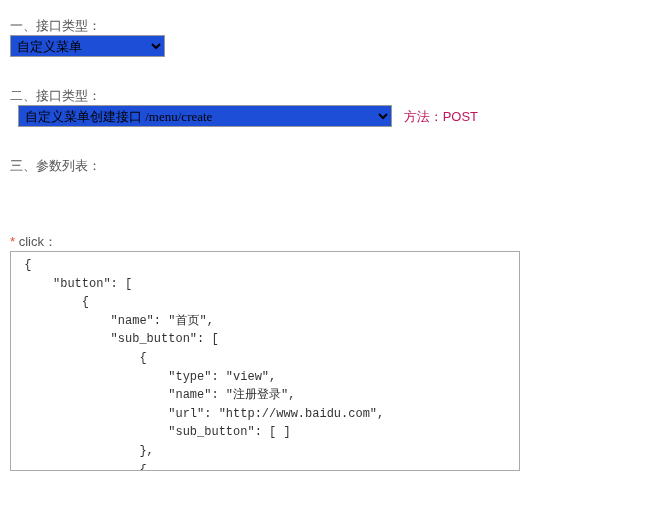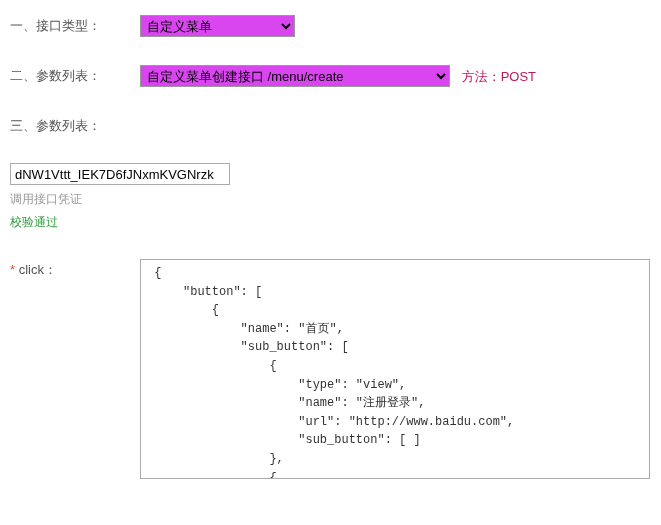--- a/index.html
+++ b/index.html
@@ -8,42 +8,44 @@
       font-size: 13px;
       color: #333;
       background: #fff;
       padding: 15px 10px;
       width: 661px;
     }
     .form-row {
       display: flex;
       align-items: flex-start;
       margin-bottom: 28px;
+      flex-direction: column;
     }
     .label-col {
       width: 130px;
       flex-shrink: 0;
       padding-top: 2px;
       color: #555;
     }
     .required {
       color: #e74c3c;
     }
     .control-col {
       flex: 1;
     }
     select {
       font-size: 13px;
       padding: 1px 2px;
       border: 1px solid #999;
-      background: #d946ef;
+      background: #1d4ed8;
       height: 22px;
+      font-family: Liberation Serif, serif;
     }
     .select-type { width: 155px; }
-    .select-list { width: 310px; }
+    .select-list { width: 374px; margin-left: 8px; }
     .method-text {
       color: #be185d;
       margin-left: 8px;
       font-size: 13px;
     }
     input[type="text"] {
       font-size: 13px;
       padding: 2px 4px;
       border: 1px solid #aaa;
       height: 22px;
@@ -79,40 +81,35 @@
 <div class="form-row">
   <div class="label-col">一、接口类型：</div>
   <div class="control-col">
     <select class="select-type">
       <option>自定义菜单</option>
     </select>
   </div>
 </div>
 
 <div class="form-row">
-  <div class="label-col">二、参数列表：</div>
+  <div class="label-col">二、接口类型：</div>
   <div class="control-col">
     <select class="select-list">
       <option>自定义菜单创建接口 /menu/create</option>
     </select>
     <span class="method-text">方法：POST</span>
   </div>
 </div>
 
 <div class="form-row">
   <div class="label-col">三、参数列表：</div>
   <div class="control-col"></div>
 </div>
 
 <div class="form-row">
-  <div class="control-col">
-    <input type="text" value="dNW1Vttt_IEK7D6fJNxmKVGNrzk" style="">
-    <div class="hint">调用接口凭证</div>
-    <div class="validate-ok">校验通过</div>
-  </div>
 </div>
 
 <div class="form-row">
   <div class="label-col">
     <span class="required">* </span><span>click：</span>
   </div>
   <div class="control-col">
     <textarea style=""> {
      "button": [
          {

